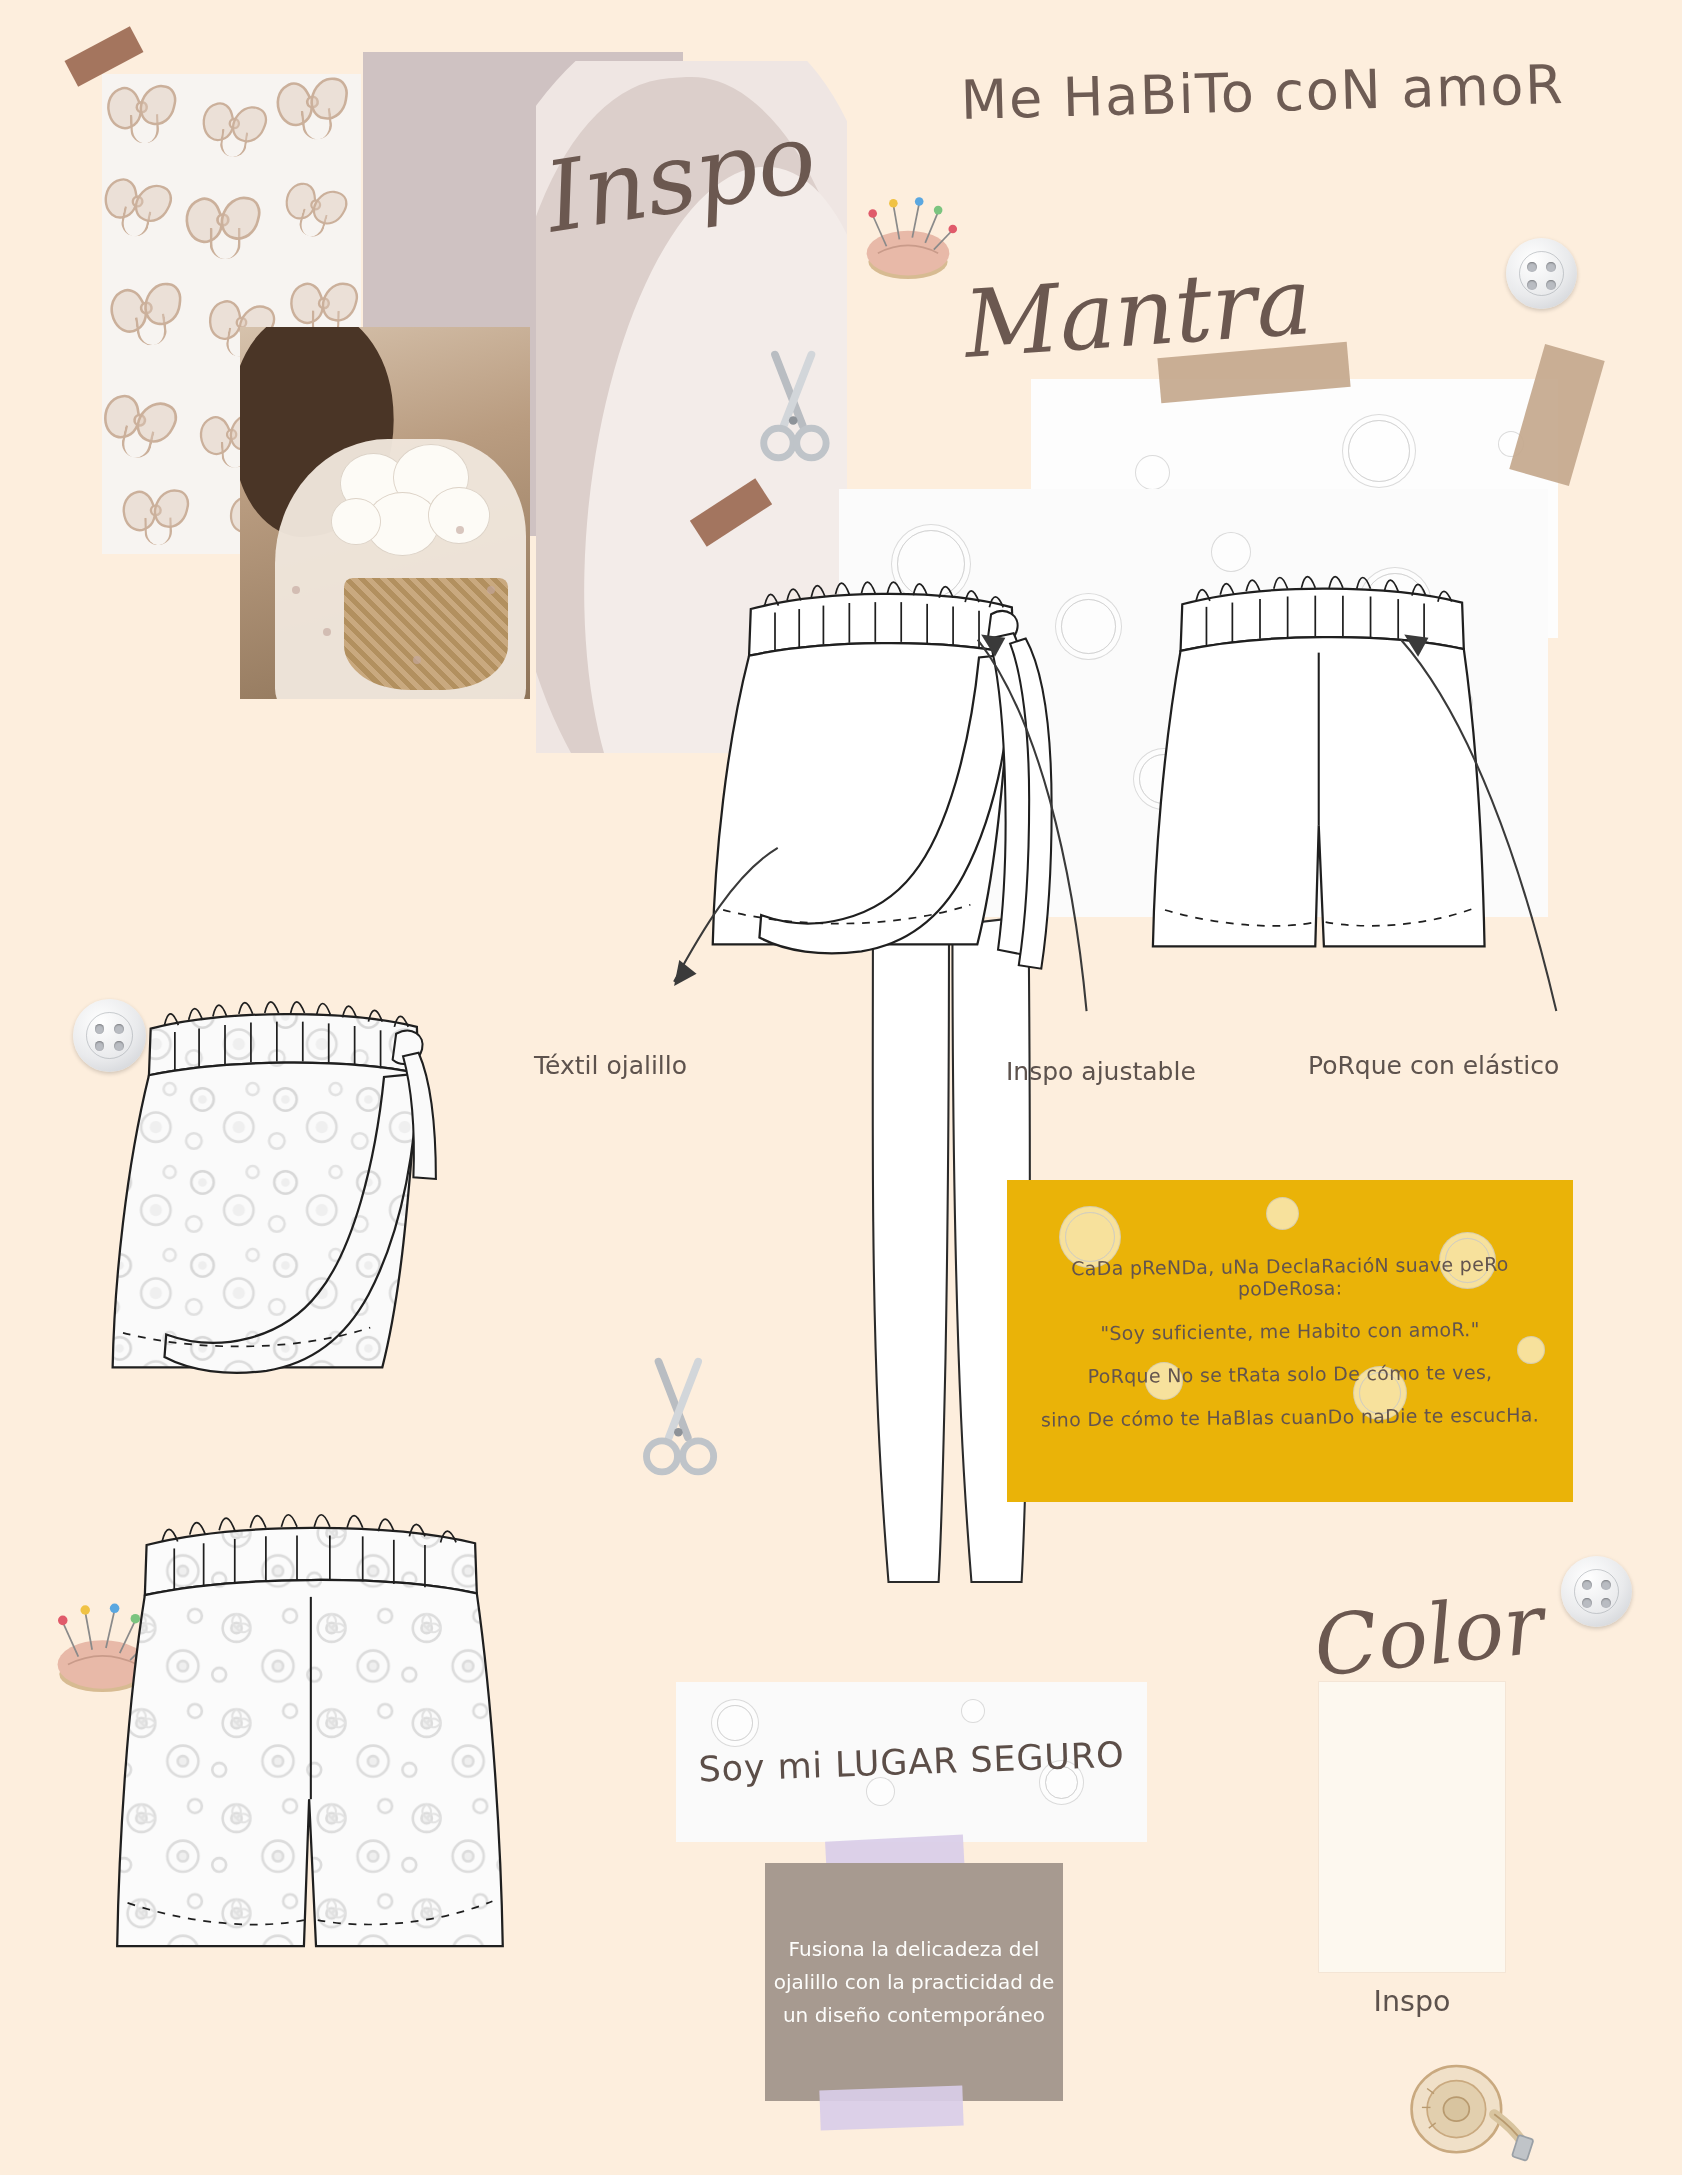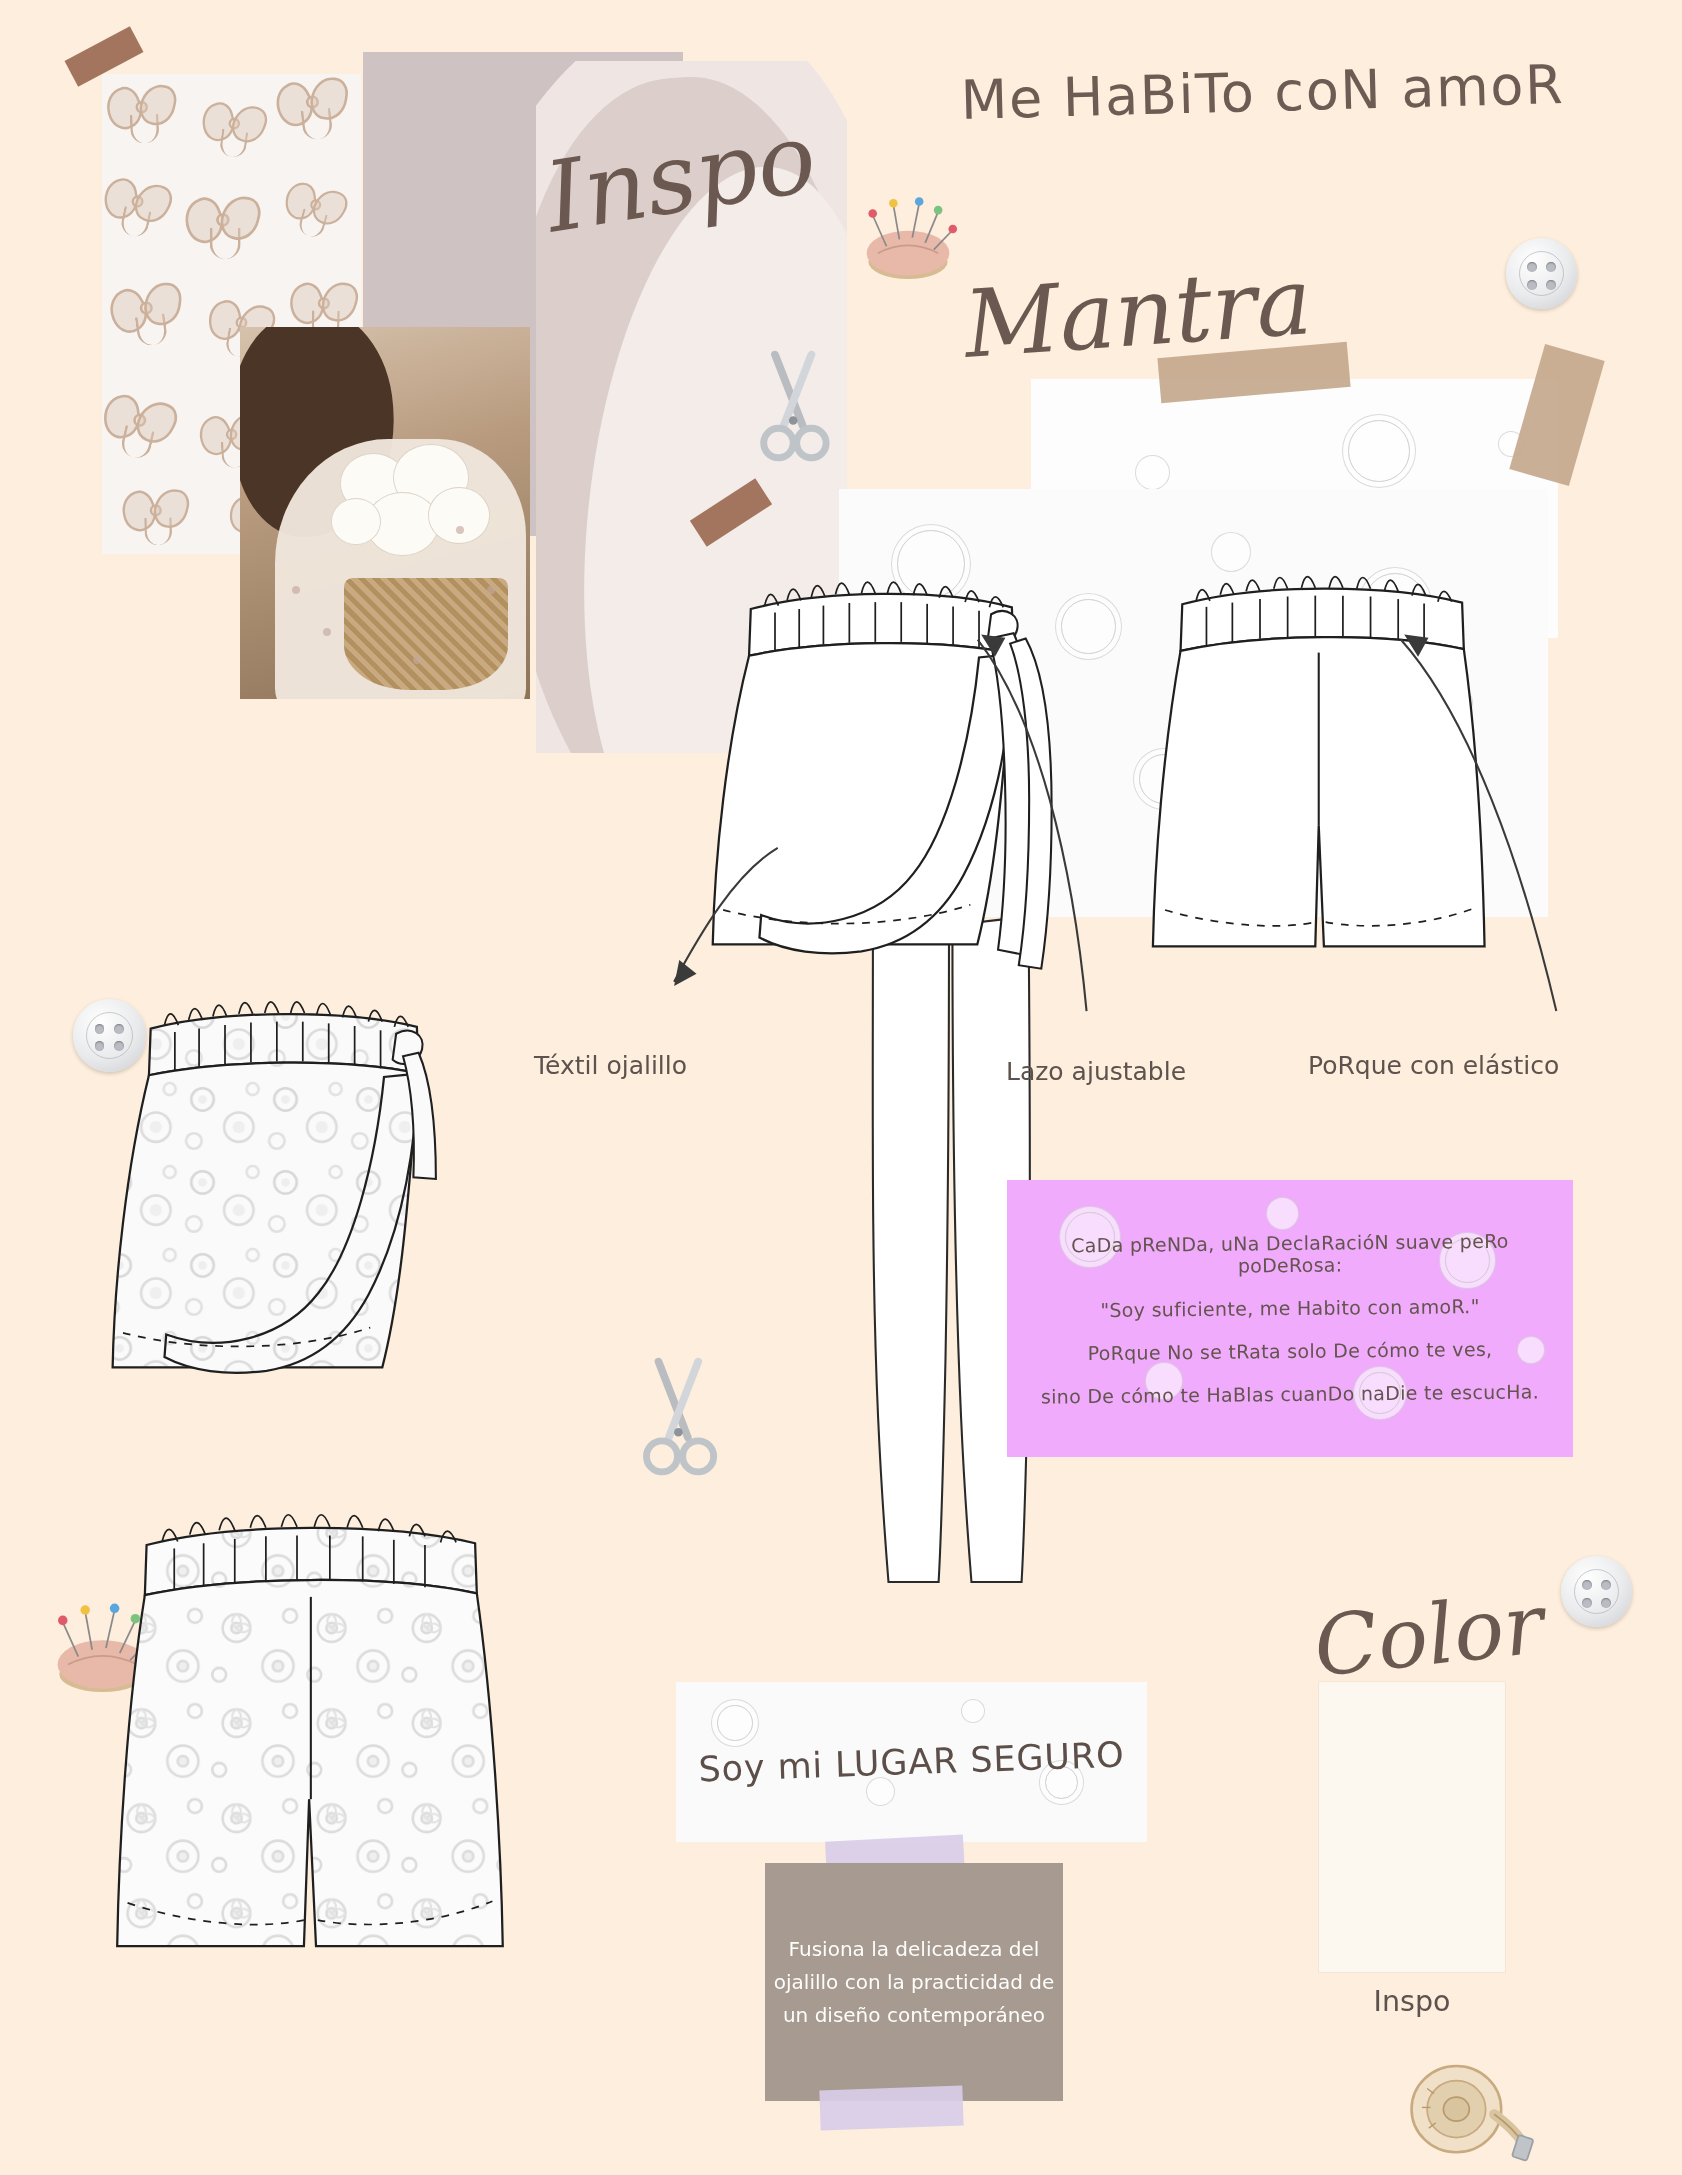--- a/index.html
+++ b/index.html
@@ -111,22 +111,22 @@
 
   .eyelet-big {
     position:absolute; left:839px; top:489px; width:709px; height:428px;
     background:#fbfbfb;
   }
   .eyelet-small {
     position:absolute; left:1031px; top:379px; width:527px; height:259px;
     background:#fdfdfd;
   }
   .eyelet-quote {
-    position:absolute; left:1007px; top:1180px; width:566px; height:277px;
-    background:#f0abfc;
+    position:absolute; left:1007px; top:1180px; width:566px; height:322px;
+    background:#eab308;
   }
   .eyelet-banner {
     position:absolute; left:676px; top:1682px; width:471px; height:160px;
     background:#fafafa;
   }
   .eyelet-tex { position:absolute; inset:0; overflow:hidden; }
   .ey {
     position:absolute; border-radius:50%;
     border:1.7px solid rgba(190,190,190,.55);
     background:rgba(255,255,255,.6);
@@ -538,21 +538,21 @@
   <svg class="abs" style="left:943px; top:605px;" width="199" height="432" viewBox="0 0 230 500">
     <path d="M40 40 C110 130 150 300 166 470" stroke="#3a3a3a" stroke-width="2.4" fill="none"></path>
     <path d="M44 34 l28 4 l-12 22 z" fill="#3a3a3a"></path>
   </svg>
   <svg class="abs" style="left:1297px; top:605px;" width="294" height="432" viewBox="0 0 340 500">
     <path d="M120 40 C200 130 260 300 300 470" stroke="#3a3a3a" stroke-width="2.4" fill="none"></path>
     <path d="M124 34 l28 4 l-12 22 z" fill="#3a3a3a"></path>
   </svg>
 
   <div class="callout" style="left:534px; top:1051px;">Téxtil ojalillo</div>
-  <div class="callout" style="left:1006px; top:1057px;">Lazo ajustable</div>
+  <div class="callout" style="left:1006px; top:1057px;">Inspo ajustable</div>
   <div class="callout" style="left:1308px; top:1051px;">PoRque con elástico</div>
 
 
   <div class="eyelet-quote">
     <div class="eyelet-tex">
       <div class="ey flower" style="left:52px;  top:26px;  width:62px; height:62px;"></div>
       <div class="ey" style="left:259px; top:17.3px;  width:33px; height:33px;"></div>
       <div class="ey flower" style="left:432px; top:52px;  width:57px; height:57px;"></div>
       <div class="ey" style="left:138px; top:182px; width:38px; height:38px;"></div>
       <div class="ey flower" style="left:346px; top:186px; width:54px; height:54px;"></div>

